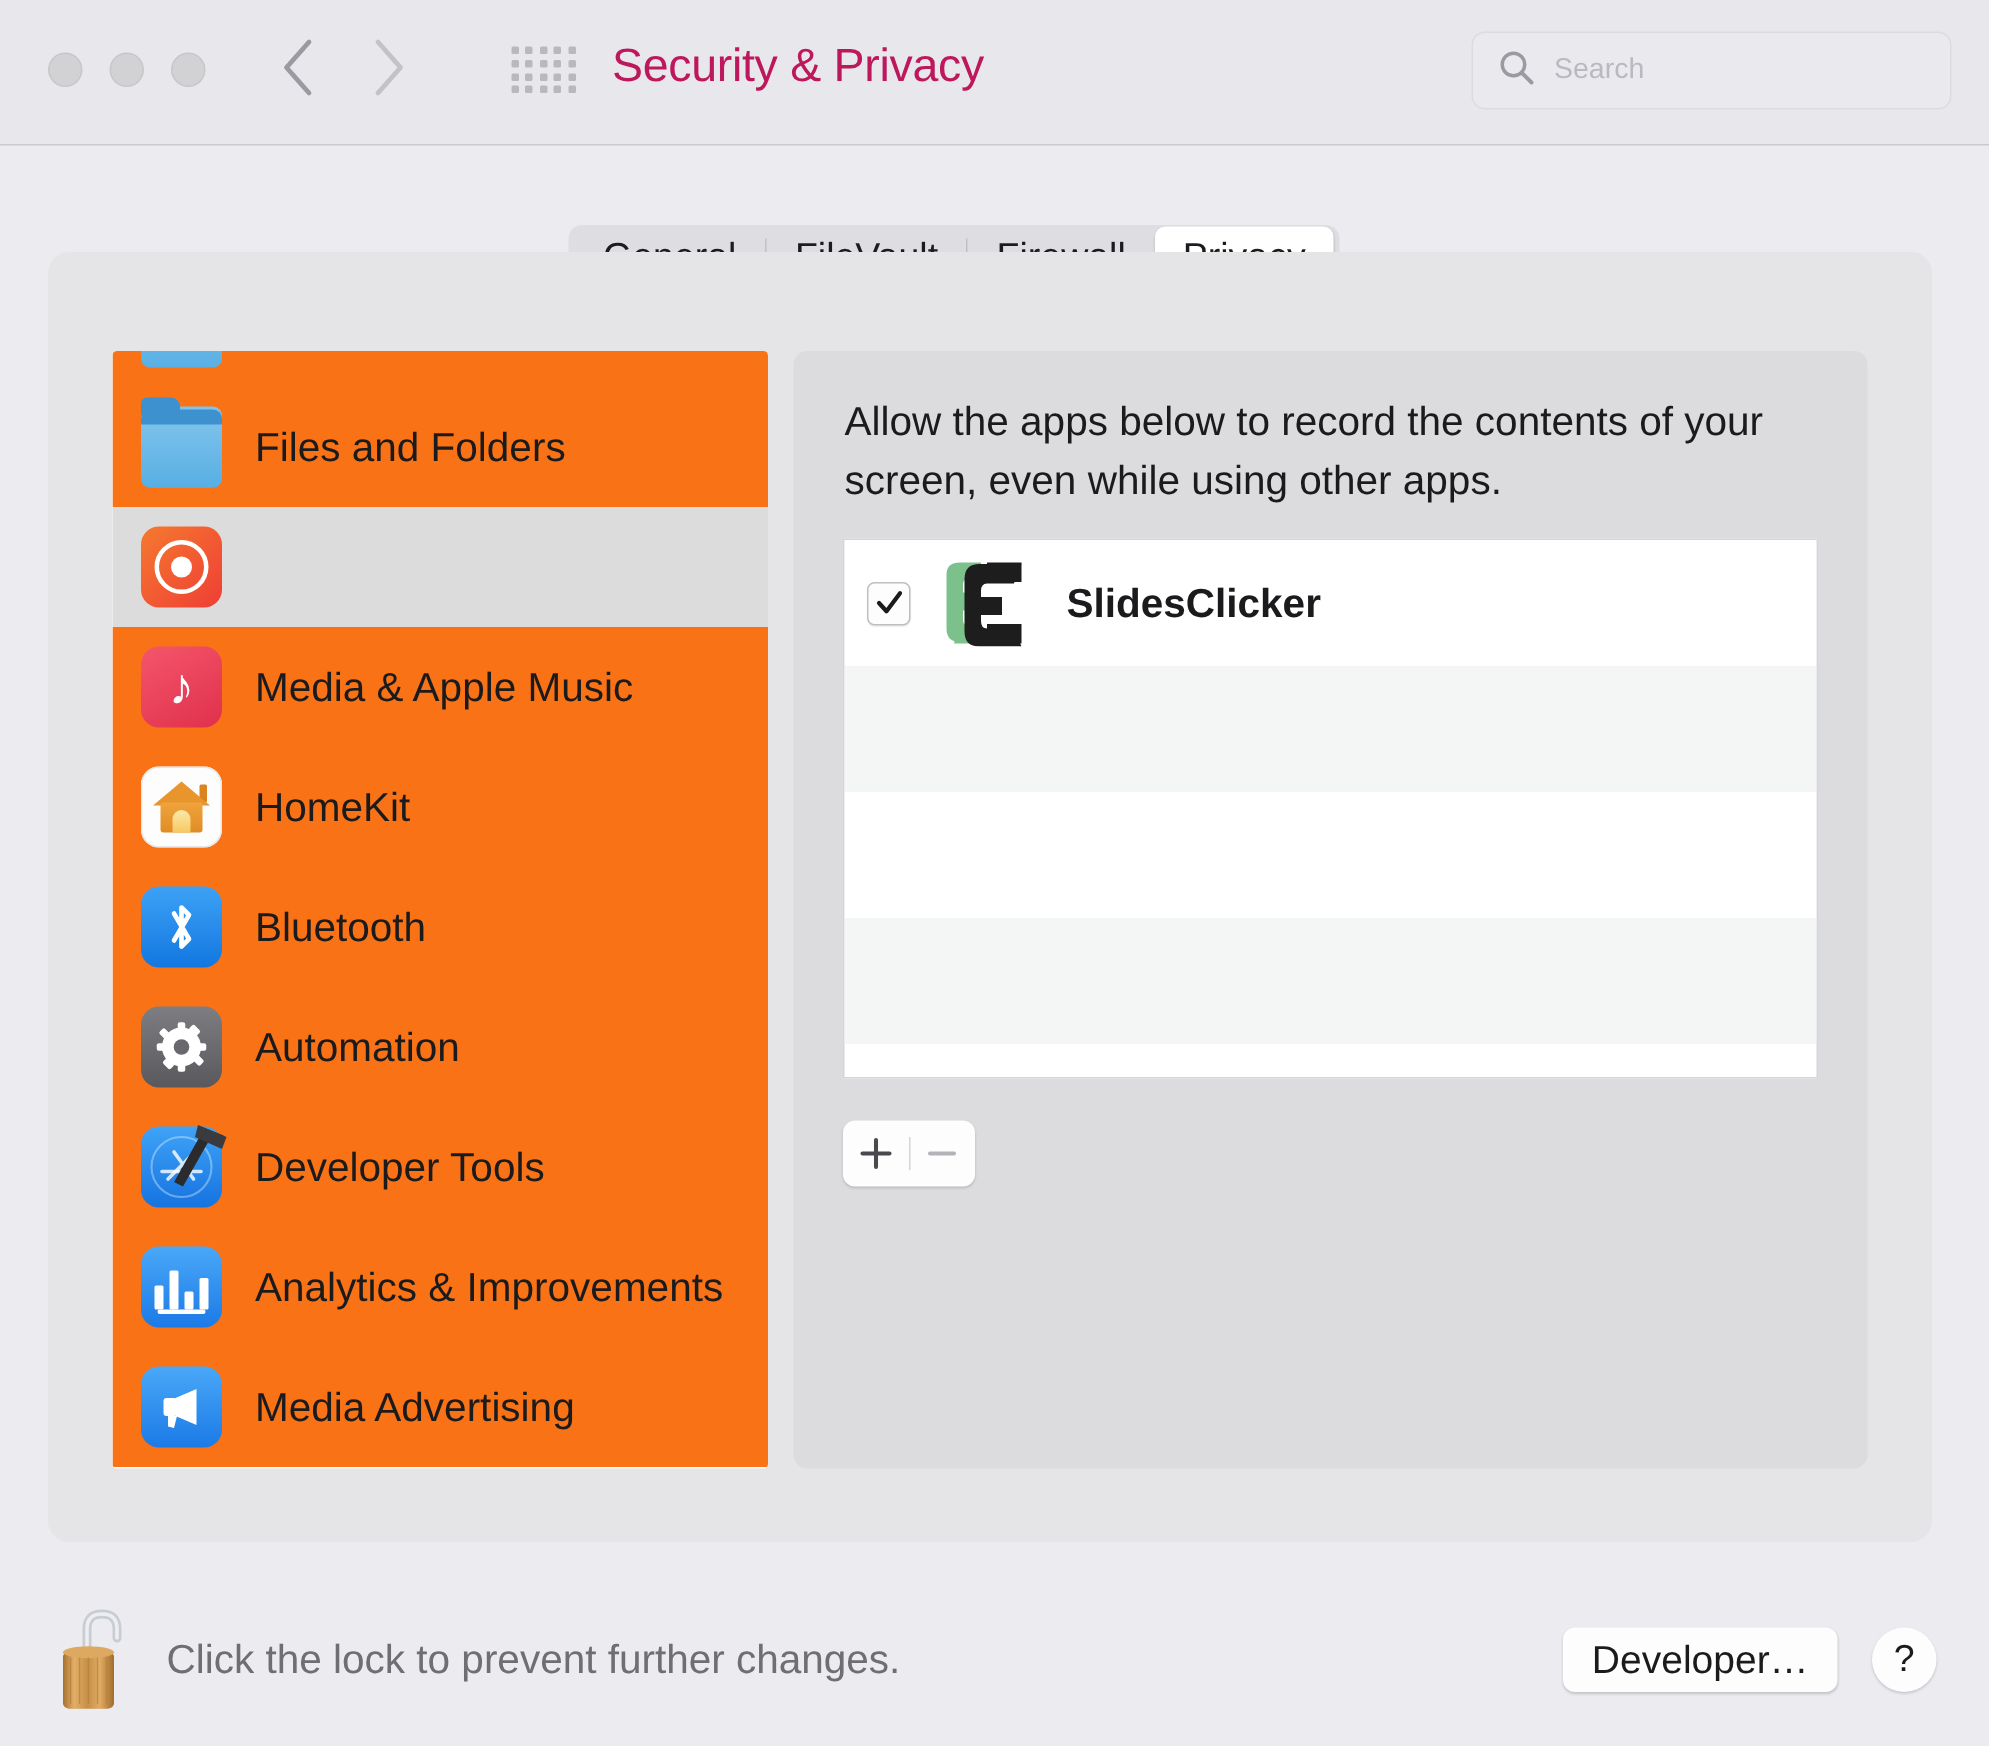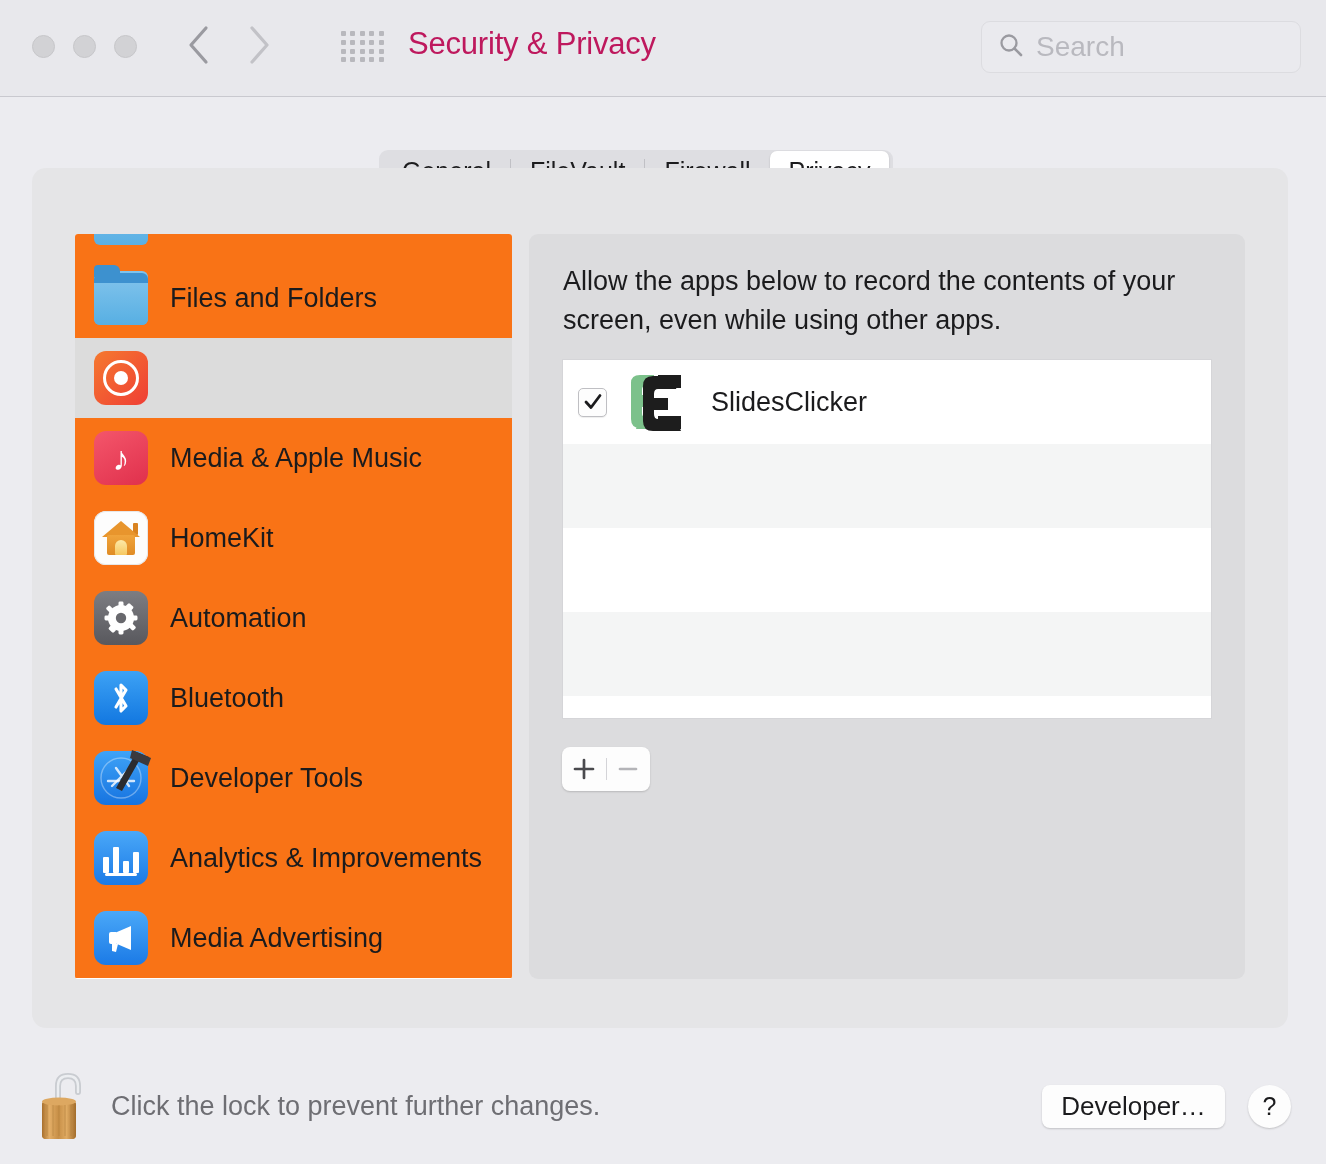--- a/index.html
+++ b/index.html
@@ -26,21 +26,21 @@
   .grid-icon i { background: #b8b8bd; border-radius: 1px; display: block; width: 5px; height: 5px; }
   .win-title {
     position: absolute; left: 408px; top: 26px; font-size: 31px; color: #be185d;
     font-weight: 400; letter-spacing: -0.2px; white-space: nowrap;
   }
   .searchbox {
     position: absolute; left: 981px; top: 21px; width: 320px; height: 52px;
     border: 1px solid #dcdce0; border-radius: 9px; background: #eaeaee;
     display: flex; align-items: center; padding: 0 16px; gap: 12px;
   }
-  .search-ph { font-size: 28px; color: #b9b9bf; }
+  .search-ph { font-size: 19px; color: #b9b9bf; }
 
   
   .tabbar {
     position: absolute; left: 379px; top: 150px; height: 42px;
     background: #dedee2; border-radius: 9px; display: flex; align-items: center;
     padding: 3px 4px; gap: 0;
   }
   .tab {
     font-size: 25px; color: #1c1c1e; padding: 5px 19px; border-radius: 7px; white-space: nowrap;
     line-height: 30px;
@@ -115,21 +115,21 @@
     background: #dcdcde; border-radius: 9px;
   }
   .detail-desc {
     position: absolute; left: 34px; top: 28px; width: 636px;
     font-size: 27px; line-height: 39px; color: #1b1b1d;
   }
   .applist {
     position: absolute; left: 33px; top: 125px; width: 650px; height: 360px;
     background: #ffffff; border: 1px solid #d5d5d8; overflow: hidden;
   }
-  .app-row { height: 84px; display: flex; align-items: center; padding-left: 15px; gap: 18px; background:#ffffff; }
+  .app-row { height: 84px; display: flex; align-items: center; padding-left: 15px; gap: 18px; background:#ffffff;font-weight:bold; }
   .app-row.alt { background: #f4f5f5; }
   .chk {
     width: 29px; height: 29px; flex: 0 0 29px; border: 1px solid #bfbfc3; border-radius: 5px;
     background: #fdfdfd; display: flex; align-items: center; justify-content: center;
     box-shadow: 0 1px 1px rgba(0,0,0,.07);
   }
   .app-ico { width: 62px; height: 58px; flex: 0 0 62px; position: relative; }
   .app-name { font-size: 27px; color: #1b1b1d; margin-left: 6px; }
 
   .plusminus {
@@ -256,20 +256,29 @@
         <div class="sb-item">
           <span class="sb-ico ico-home">
             <span class="house">
                 <span class="chim"></span>
                 <span class="roof"></span>
                 <span class="wall"></span>
                 <span class="inner"></span>
               </span>
           </span>
           <span class="sb-label">HomeKit</span>
+        </div>
+
+        <div class="sb-item">
+          <span class="sb-ico ico-bt">
+            <svg width="26" height="38" viewBox="0 0 26 38">
+                <path d="M8 10 L18 27 L13 32 L13 6 L18 11 L8 28" fill="none" stroke="#fff" stroke-width="3.1" stroke-linejoin="round" stroke-linecap="round"></path>
+              </svg>
+          </span>
+          <span class="sb-label">Bluetooth</span>
         </div>
 
         <div class="sb-item">
           <span class="sb-ico ico-gear">
             <svg width="34" height="34" viewBox="0 0 34 34">
               <g fill="#fff">
                 <circle cx="17" cy="17" r="13"></circle>
               </g>
               <g fill="#fff">
                 <rect x="14.5" y="0.5" width="5" height="7" rx="1.4"></rect>
@@ -278,29 +287,20 @@
                   <rect x="26.5" y="14.5" width="7" height="5" rx="1.4"></rect>
                 <rect x="3.4" y="4.8" width="5" height="7" rx="1.4" transform="rotate(-45 5.9 8.3)"></rect>
                 <rect x="25.6" y="22.2" width="5" height="7" rx="1.4" transform="rotate(-45 28.1 25.7)"></rect>
                 <rect x="22.2" y="3.4" width="7" height="5" rx="1.4" transform="rotate(45 25.7 5.9)"></rect>
                 <rect x="4.8" y="25.6" width="7" height="5" rx="1.4" transform="rotate(45 8.3 28.1)"></rect>
               </g>
               <circle cx="17" cy="17" r="5.2" fill="#68686d"></circle>
             </svg>
           </span>
           <span class="sb-label">Automation</span>
-        </div>
-
-        <div class="sb-item">
-          <span class="sb-ico ico-bt">
-            <svg width="26" height="38" viewBox="0 0 26 38">
-                <path d="M8 10 L18 27 L13 32 L13 6 L18 11 L8 28" fill="none" stroke="#fff" stroke-width="3.1" stroke-linejoin="round" stroke-linecap="round"></path>
-              </svg>
-          </span>
-          <span class="sb-label">Bluetooth</span>
         </div>
 
         <div class="sb-item">
           <span class="sb-ico ico-xcode">
             <svg style="position:absolute;left:4px;top:4px" width="46" height="46" viewBox="0 0 46 46">
               <circle cx="23" cy="23" r="20" fill="none" stroke="rgba(255,255,255,.35)" stroke-width="1.4"></circle>
               <path d="M14 31 L32 13 M18 13 L31 31" stroke="rgba(255,255,255,.8)" stroke-width="2.4" fill="none" stroke-linecap="round"></path>
               <path d="M10 26 L36 26" stroke="rgba(255,255,255,.8)" stroke-width="2.4" stroke-linecap="round"></path>
             </svg>
             <svg class="hm" viewBox="0 0 44 52">

